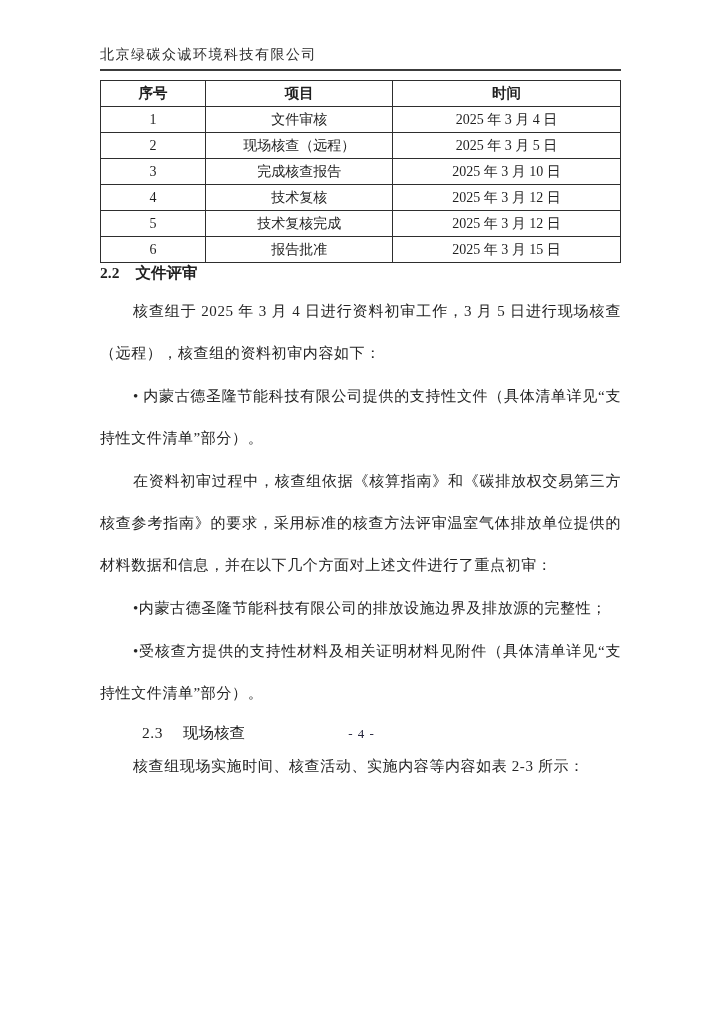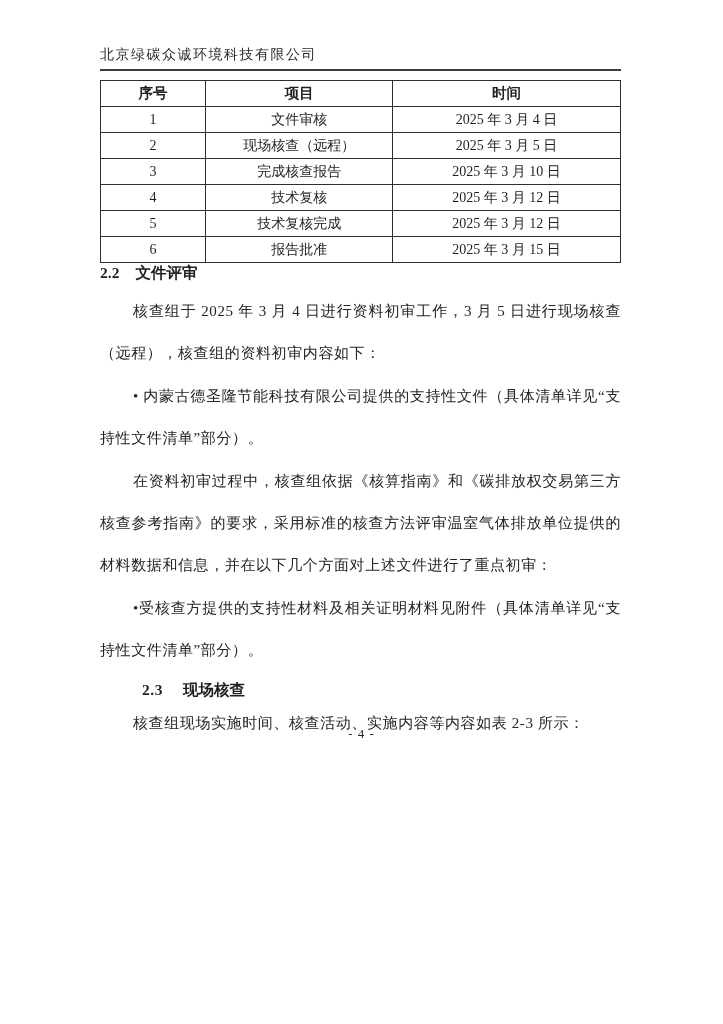--- a/index.html
+++ b/index.html
@@ -68,21 +68,21 @@
   col.c2 { width: 36.0%; }
   col.c3 { width: 43.8%; }
   
   .sec-head {
     font-weight: bold;
     font-size: 15.5px;
   }
   .sec-head .sec-num { margin-right: 16px; }
   .sec-head-light {
     margin-top: 9px;
-    font-weight: bold;
+    font-weight: normal;
     font-size: 15.5px;
     padding-left: 42px;
   }
   .sec-head-light .sec-num { margin-right: 20px; letter-spacing: 0.5px; }
   p.body-par {
     font-size: 15px;
     line-height: 42px;
     text-align: justify;
     text-indent: 2.2em;
     letter-spacing: 0.6px;
@@ -159,20 +159,21 @@
     </tbody>
   </table>
 
   <div class="sec-head">
     <span class="sec-num">2.2</span><span>文件评审</span>
   </div>
 
   <p class="body-par first">核查组于 2025 年 3 月 4 日进行资料初审工作，3 月 5 日进行现场核查（远程），核查组的资料初审内容如下：</p>
   <p class="body-par">• 内蒙古德圣隆节能科技有限公司提供的支持性文件（具体清单详见“支持性文件清单”部分）。</p>
   <p class="body-par">在资料初审过程中，核查组依据《核算指南》和《碳排放权交易第三方核查参考指南》的要求，采用标准的核查方法评审温室气体排放单位提供的材料数据和信息，并在以下几个方面对上述文件进行了重点初审：</p>
+  <p class="body-par">•内蒙古德圣隆节能科技有限公司的排放设施边界及排放源的完整性；</p>
   <p class="body-par">•受核查方提供的支持性材料及相关证明材料见附件（具体清单详见“支持性文件清单”部分）。</p>
 
   <div class="sec-head-light">
     <span class="sec-num">2.3</span><span>现场核查</span>
   </div>
 
   <p class="body-par">核查组现场实施时间、核查活动、实施内容等内容如表 2-3 所示：</p>
 
   <div class="doc-footer">- 4 -</div>
 

